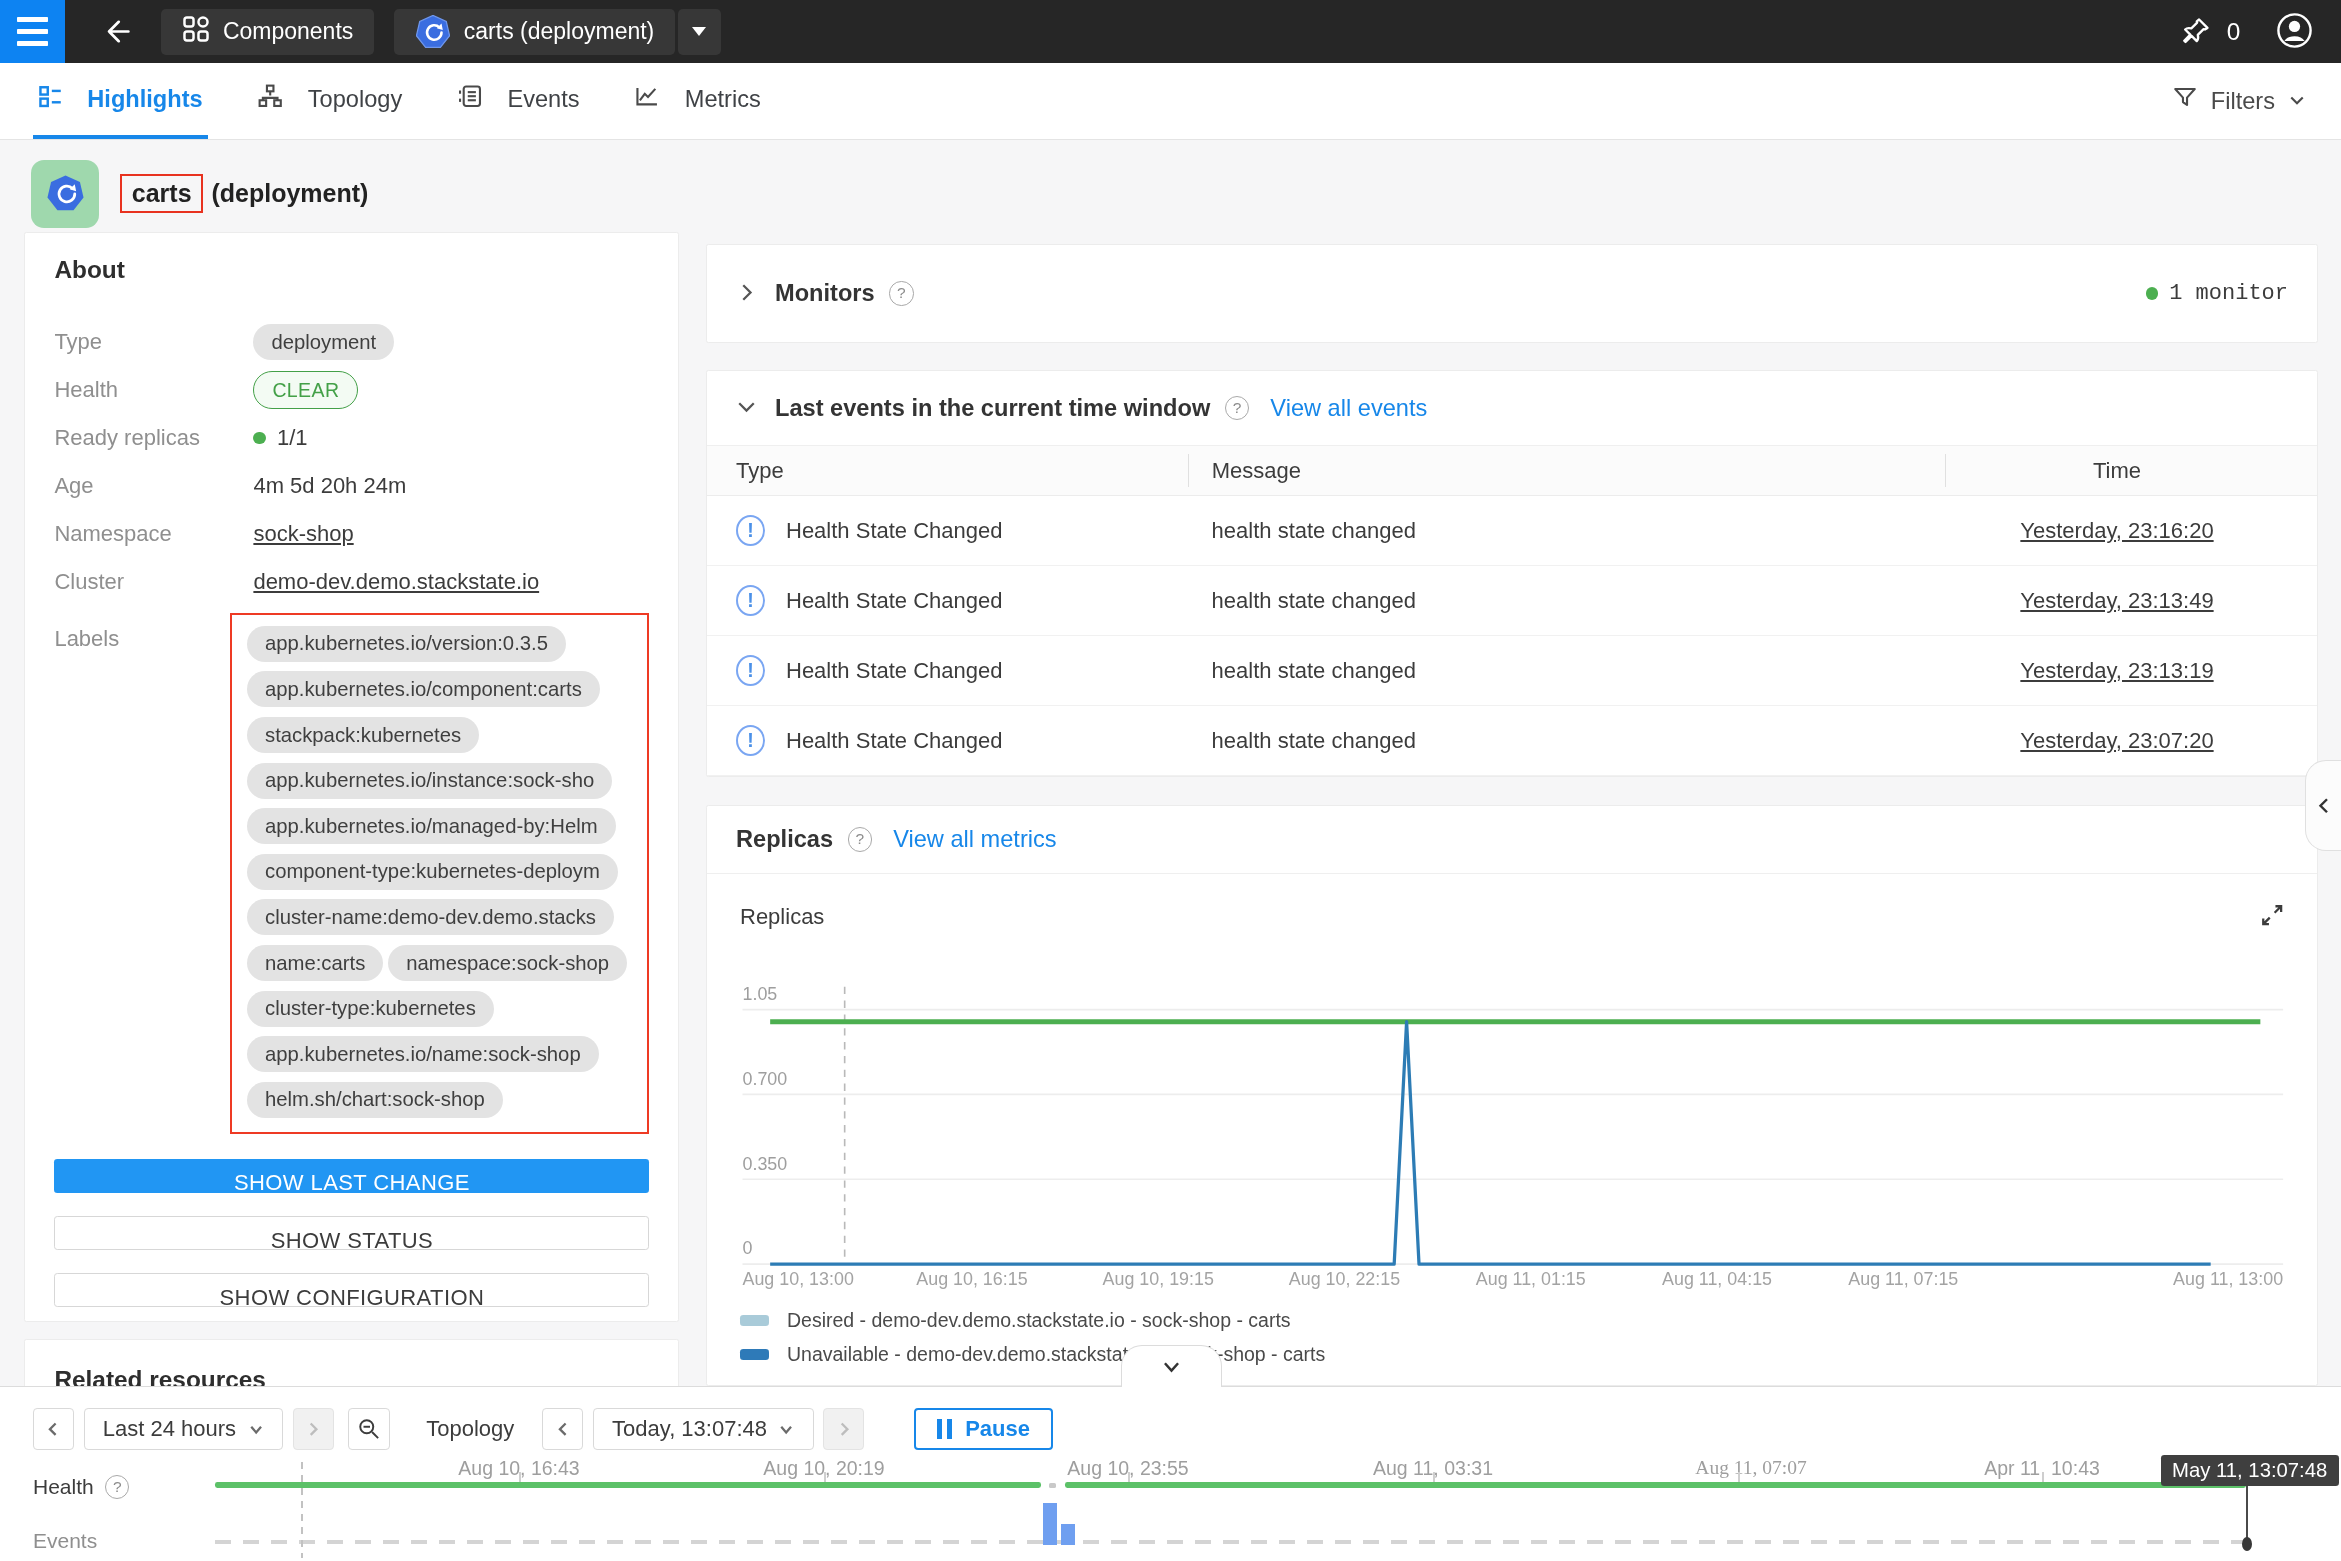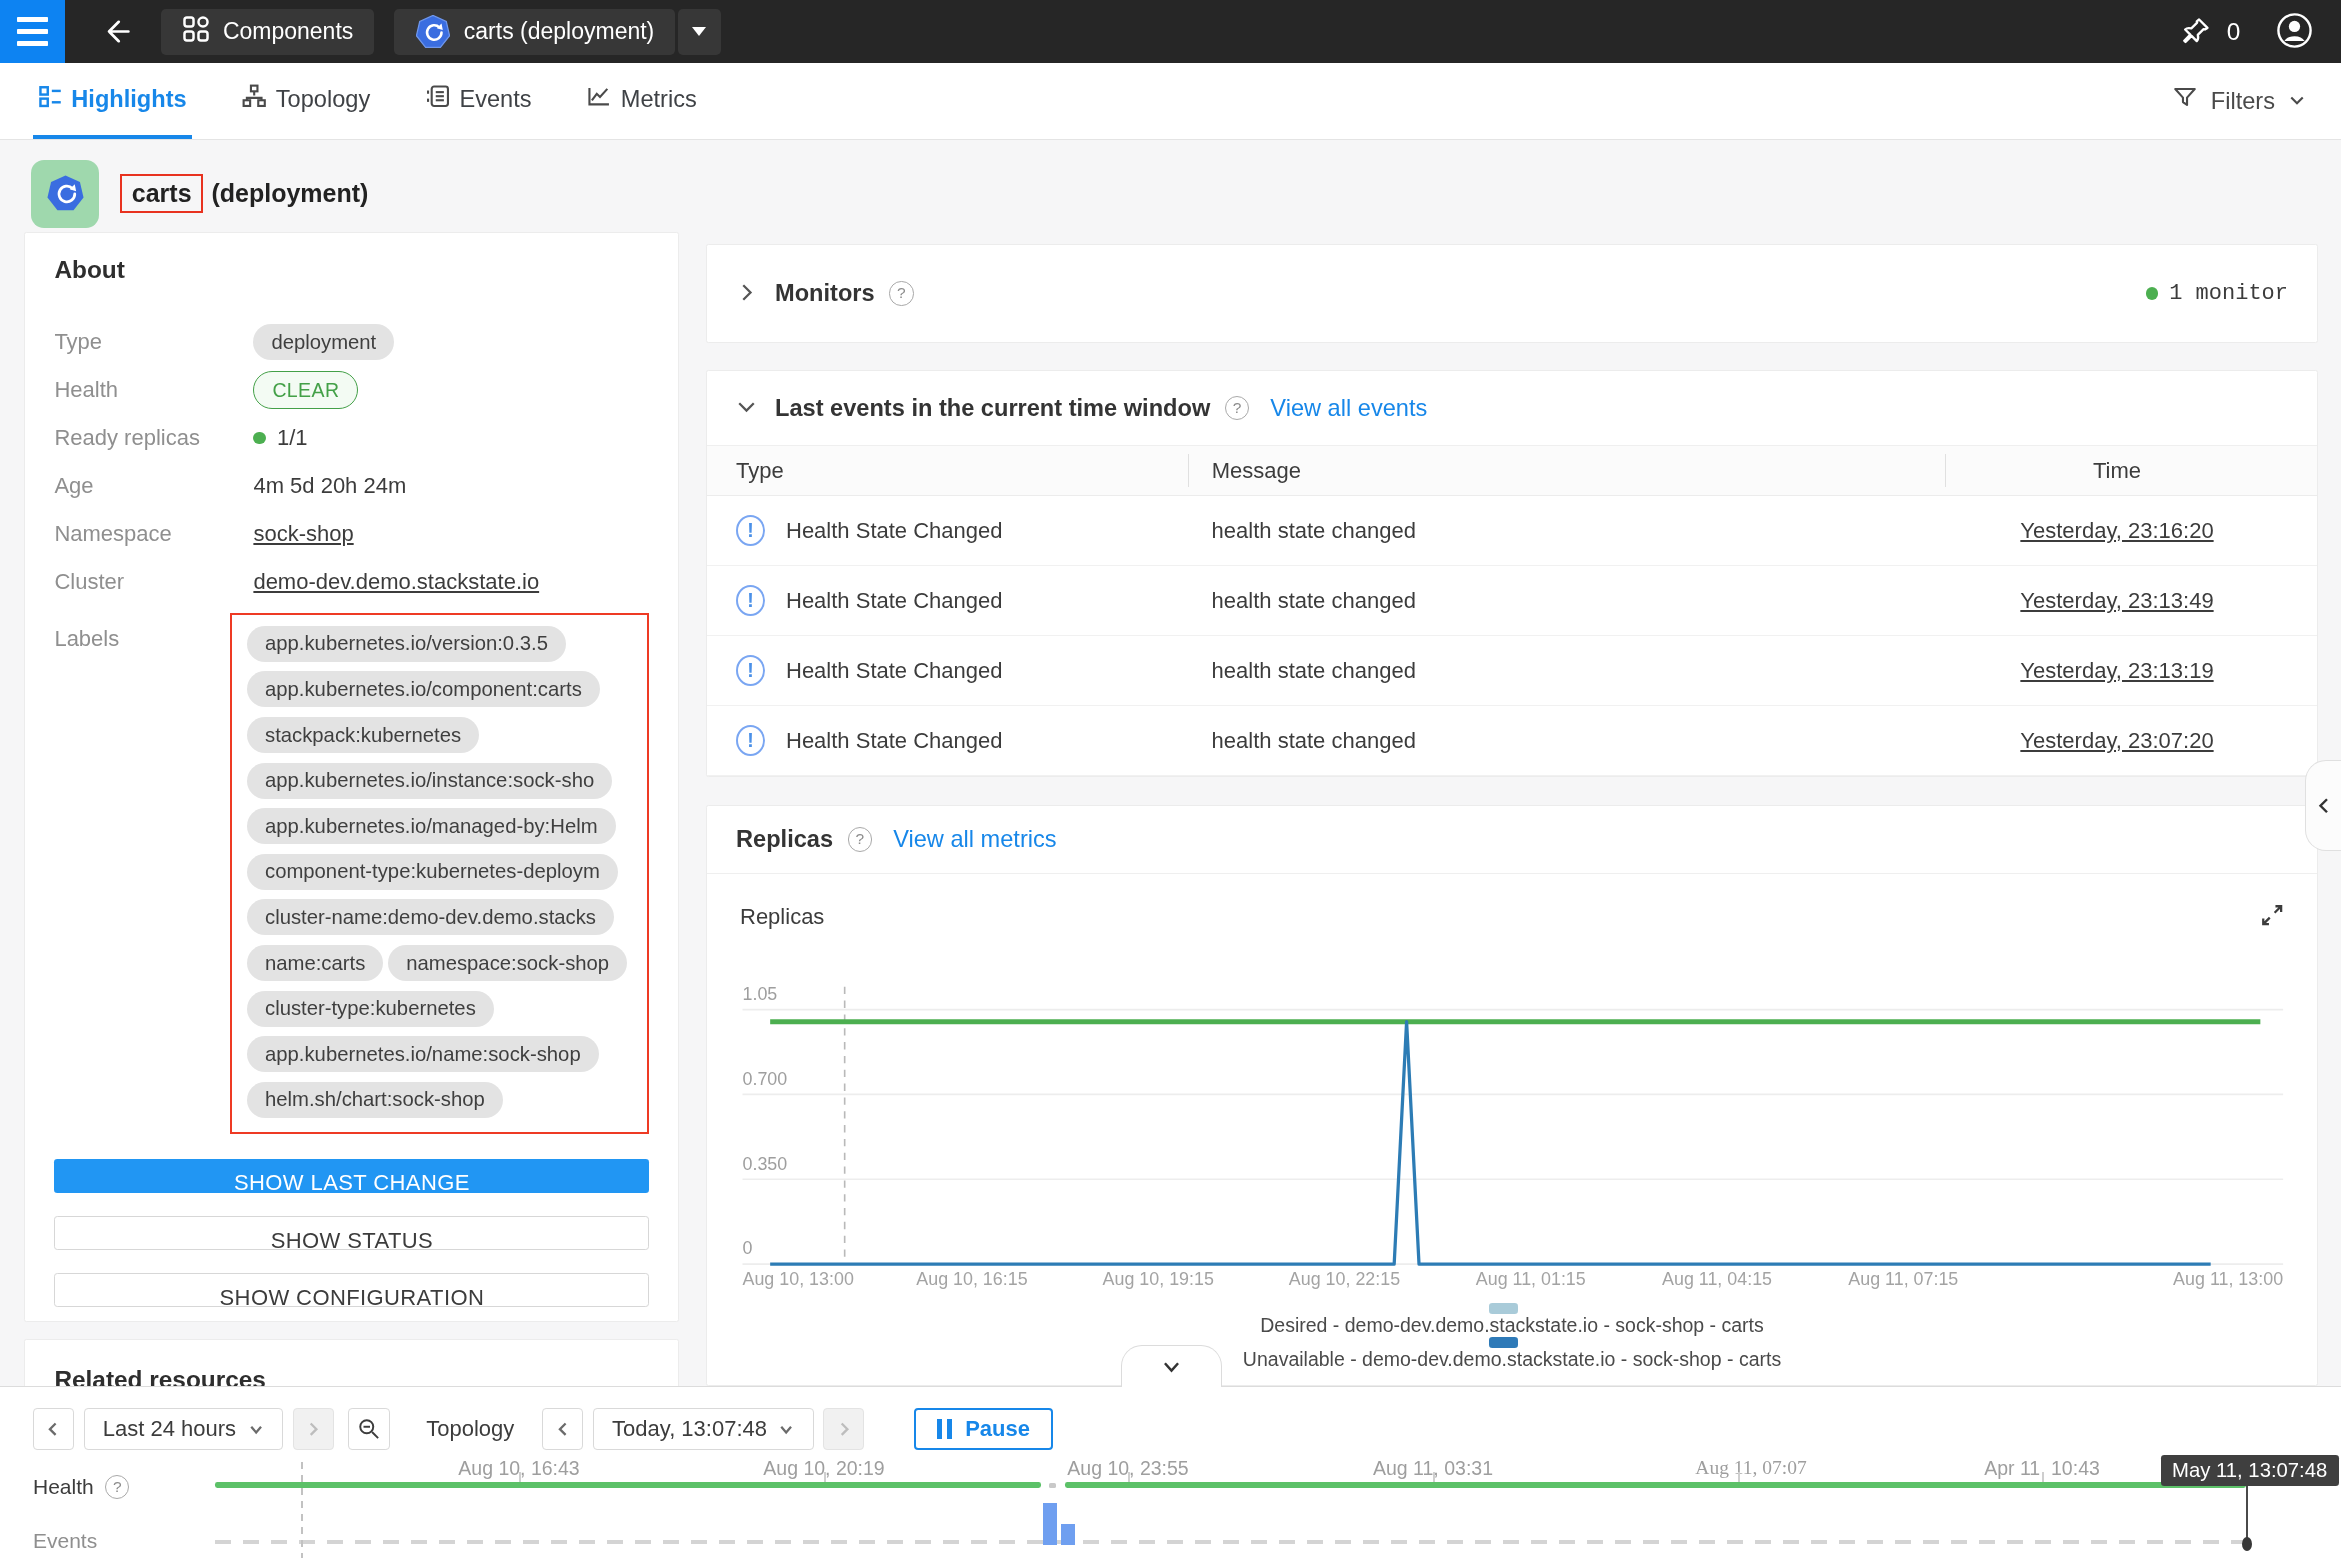--- a/index.html
+++ b/index.html
@@ -18,21 +18,21 @@
   .chip.caret-chip { margin-left:2.4px; padding:0 14.6px; }
   .tri-down { width:0; height:0; border-left:7.3px solid transparent; border-right:7.3px solid transparent;
               border-top:9px solid #fff; }
   .topbar-right { margin-left:auto; display:flex; align-items:center; margin-right:29px; gap:14.6px; color:#fff; }
   .pin-count { font-size:24.4px; color:#fff; }
   .hepta-badge { width:36px; height:36px; display:flex; align-items:center; justify-content:center; }
 
   
   .tabbar { position:absolute; left:0; top:63px; width:2342px; height:77px; background:#fff;
             border-bottom:1.6px solid #e4e4e4; display:flex; align-items:stretch; padding-left:33px; }
-  .tab { display:flex; align-items:center; gap:9px; margin-right:46px; font-size:23.6px; color:#3f4246;
+  .tab { display:flex; align-items:center; gap:25px; margin-right:46px; font-size:23.6px; color:#3f4246;
          border-bottom:4.9px solid transparent; padding:0 4.9px; cursor:pointer; }
   .tab.active { color:#1787e9; border-bottom-color:#1787e9; font-weight:bold; }
   .filters { margin-left:auto; margin-right:36px; display:flex; align-items:center; gap:13px;
              font-size:23.6px; color:#4a4a4a; cursor:pointer; }
 
   
   .page { position:absolute; left:0; top:140px; width:2342px; height:1247px; background:#f6f6f7; }
   .title-row { position:absolute; left:31px; top:19.5px; display:flex; align-items:center; }
   .title-icon { width:68px; height:68px; border-radius:13px; background:#9fd8ad; display:flex;
                 align-items:center; justify-content:center; }
@@ -86,21 +86,21 @@
           display:flex; align-items:center; justify-content:center; font-weight:bold; font-size:19.5px;
           margin-right:21px; flex:none; }
 
   #replicas-card { left:706px; top:665px; width:1612px; height:581px; overflow:hidden; }
   .rep-head { height:68px; display:flex; align-items:center; padding:0 29px; border-bottom:1.6px solid #efefef; }
   .chart-title-row { height:57px; margin-top:14.6px; display:flex; align-items:center; padding:0 33px; }
   .chart-title { font-size:22px; color:#3c3c3c; }
   .expand-ic { margin-left:auto; cursor:pointer; }
   #chart-wrap { padding:0 29px; }
   .legend { padding:4.9px 33px 0; }
-  .legend-row { display:flex; align-items:center; height:34px; font-size:19.5px; color:#4a4a4a;flex-direction:column; }
+  .legend-row { display:flex; align-items:center; height:34px; font-size:19.5px; color:#4a4a4a; }
   .swatch { width:29px; height:10.6px; border-radius:3.3px; margin-right:18px; flex:none; }
 
   
   .collapse-tab { position:absolute; left:1121px; top:1205px; width:101px; height:42px; background:#fff;
                   border:0.8px solid #dcdcdc; border-bottom:none; border-radius:21px 21px 0 0; z-index:5;
                   display:flex; align-items:center; justify-content:center; cursor:pointer; }
   .rail-tab { position:absolute; left:2305px; top:620px; width:37px; height:91px; background:#fcfcfc;
               border:0.8px solid #e0e0e0; border-right:none; border-radius:21px 0 0 21px; z-index:5;
               display:flex; align-items:center; justify-content:center; cursor:pointer; }
 

